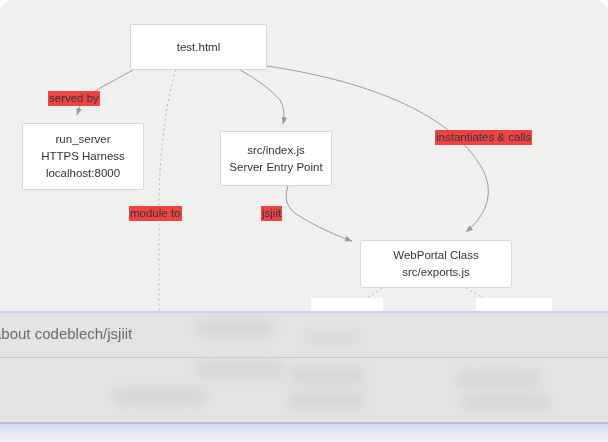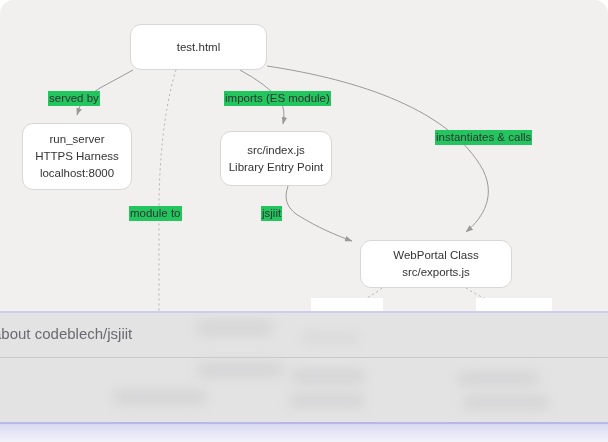--- a/index.html
+++ b/index.html
@@ -44,31 +44,31 @@
     border: 1px solid #d7d7d7;
     box-sizing: border-box;
     display: flex;
     flex-direction: column;
     align-items: center;
     justify-content: center;
     color: #333333;
     font-size: 11.5px;
     line-height: 17px;
     text-align: center;
-    border-radius: 11px;
+    border-radius: 2px;
   }
   .node-box .line {
     display: block;
     white-space: nowrap;
   }
 
   
   .edge-label {
     position: absolute;
-    background: #22c55e;
+    background: #ef4444;
     color: #333333;
     font-size: 11.5px;
     line-height: 15px;
     white-space: nowrap;
     padding: 0 1px;
   }
 
   .edge-label-blank {
     position: absolute;
     background: #ffffff;
@@ -143,41 +143,40 @@
     <path d="M 288,186 C 284,198 286,206 296,214 C 318,228 338,236 352,241" fill="none" stroke="#9a9a9a" stroke-width="1" marker-end="url(#arrow)"></path>
 
     <path d="M 382,288 C 372,296 360,302 348,306" fill="none" stroke="#b3b3b3" stroke-width="1" stroke-dasharray="2,3"></path>
     <path d="M 466,288 C 478,296 492,302 504,306" fill="none" stroke="#b3b3b3" stroke-width="1" stroke-dasharray="2,3"></path>
   </svg>
 
   <div class="node-box" style="left:130px; top:24px; width:137px; height:46px;">
     <span class="line">test.html</span>
   </div>
 
-  <div class="node-box" style="left:22px; top:123px; width:110px; height:67px;">
+  <div class="node-box" style="left:22px; top:123px; width:122px; height:67px;">
     <span class="line">run_server</span>
     <span class="line">HTTPS Harness</span>
     <span class="line">localhost:8000</span>
   </div>
 
   <div class="node-box" style="left:220px; top:131px; width:112px; height:55px;">
     <span class="line">src/index.js</span>
-    <span class="line">Library Entry Point</span>
+    <span class="line">Server Entry Point</span>
   </div>
 
   <div class="node-box" style="left:360px; top:240px; width:152px; height:48px;">
     <span class="line">WebPortal Class</span>
     <span class="line">src/exports.js</span>
   </div>
 
   <div class="edge-label-blank" style="left:311px; top:298px; width:72px; height:13px;"></div>
   <div class="edge-label-blank" style="left:476px; top:298px; width:76px; height:13px;"></div>
 
   <div class="edge-label" style="left:48px; top:91px;">served by</div>
-  <div class="edge-label" style="left:224px; top:91px;">imports (ES module)</div>
   <div class="edge-label" style="left:435px; top:130px;">instantiates &amp; calls</div>
   <div class="edge-label" style="left:129px; top:206px;">module to</div>
   <div class="edge-label" style="left:261px; top:206px;">jsjiit</div>
 
 </div>
 
 <div id="bottom-overlay">
   <div id="overlay-header">
     <div id="overlay-title">about codeblech/jsjiit</div>
   </div>

